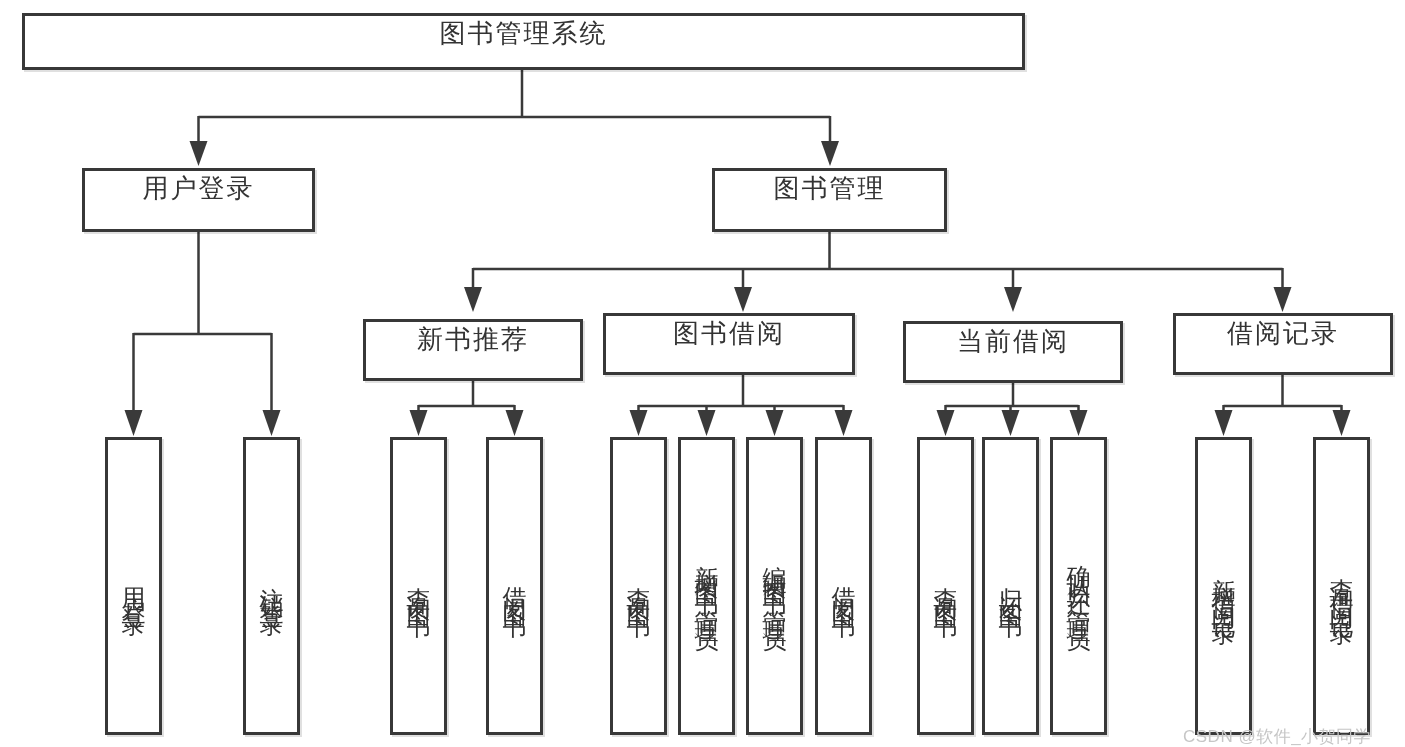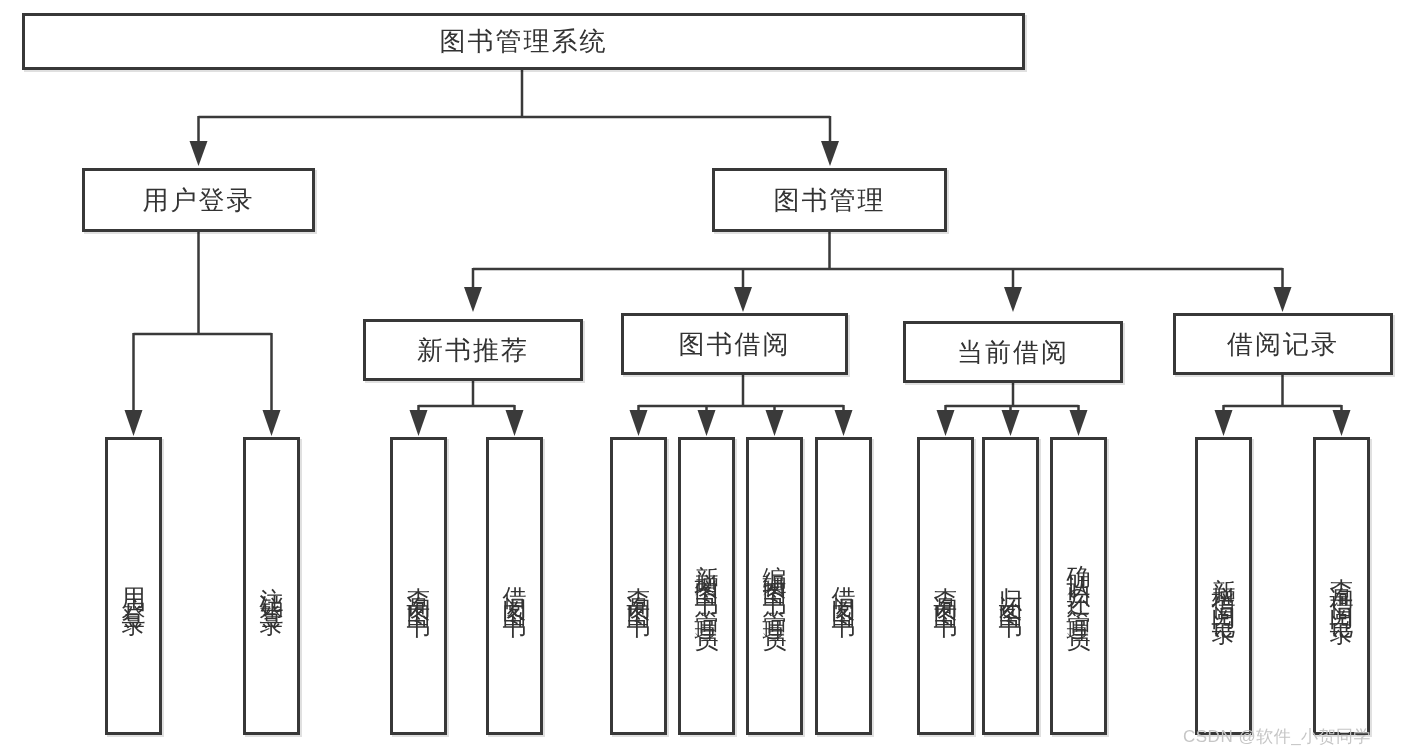--- a/index.html
+++ b/index.html
@@ -5,21 +5,21 @@
   html,body{margin:0;padding:0;background:#fff;}
   #canvas{
     position:relative;width:1405px;height:747px;background:#ffffff;
     font-family:"Liberation Sans","DejaVu Sans",sans-serif;color:#333;
     overflow:hidden;
   }
   #connectors{position:absolute;left:0;top:0;z-index:1;}
   .hbox{
     position:absolute;z-index:2;background:#fff;
     border:3px solid #383838;box-sizing:border-box;
-    display:flex;align-items:center;justify-content:center;
+    display:flex;align-items:flex-start;justify-content:center;
     font-size:26px;letter-spacing:2px;color:#333;
     box-shadow:2px 2px 0 rgba(0,0,0,0.12);
   }
   .leaf{
     position:absolute;z-index:2;top:437px;width:57px;height:298px;
     background:#fff;border:3px solid #383838;box-sizing:border-box;
     display:flex;align-items:center;justify-content:center;
     box-shadow:2px 2px 0 rgba(0,0,0,0.12);
   }
   .vtext{
@@ -87,21 +87,21 @@
   <div class="hbox" style="left:82px;top:168px;width:233px;height:64px">
     <span>用户登录</span>
   </div>
   <div class="hbox" style="left:712px;top:168px;width:235px;height:64px">
     <span>图书管理</span>
   </div>
 
   <div class="hbox" style="left:363px;top:319px;width:220px;height:62px">
     <span>新书推荐</span>
   </div>
-  <div class="hbox" style="left:621px;top:313px;width:227px;height:62px">
+  <div class="hbox" style="left:603px;top:313px;width:252px;height:62px">
     <span>图书借阅</span>
   </div>
   <div class="hbox" style="left:903px;top:321px;width:220px;height:62px">
     <span>当前借阅</span>
   </div>
   <div class="hbox" style="left:1173px;top:313px;width:220px;height:62px">
     <span>借阅记录</span>
   </div>
 
   <div class="leaf" style="left:105px">

